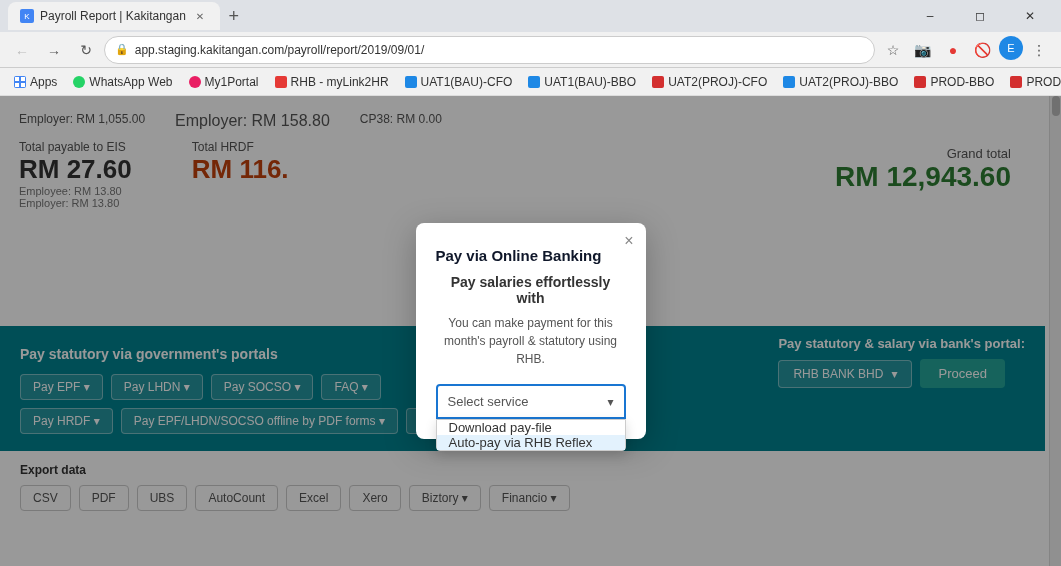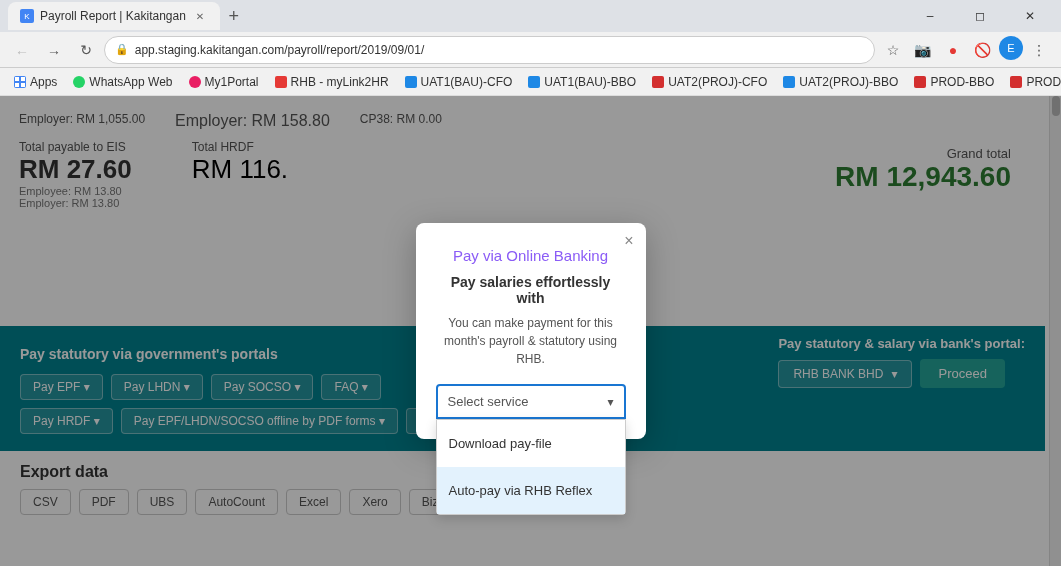--- a/index.html
+++ b/index.html
@@ -36,27 +36,27 @@
     .teal-col { flex: 1; }
     .teal-title { color: white; font-size: 14px; font-weight: bold; margin-bottom: 12px; }
     .btn-row { display: flex; gap: 8px; margin-bottom: 8px; flex-wrap: wrap; }
     .bg-btn { background: rgba(255,255,255,0.15); color: white; border: 1px solid rgba(255,255,255,0.4); border-radius: 4px; padding: 5px 12px; font-size: 12px; cursor: pointer; white-space: nowrap; }
     .export-btn { background: white; color: #555; border: 1px solid #ccc; border-radius: 4px; padding: 5px 12px; font-size: 12px; cursor: pointer; }
 
     
     .modal-overlay { position: absolute; top: 0; left: 0; right: 0; bottom: 0; background: rgba(0,0,0,0.4); display: flex; align-items: center; justify-content: center; z-index: 100; }
     .modal { background: white; border-radius: 8px; width: 230px; padding: 24px 20px 20px; position: relative; box-shadow: 0 8px 32px rgba(0,0,0,0.25); }
     .modal-close { position: absolute; top: 10px; right: 12px; font-size: 16px; cursor: pointer; color: #888; background: none; border: none; line-height: 1; }
-    .modal-title { font-size: 15px; font-weight: normal; color: #8b5cf6; margin-bottom: 10px; text-align: center; }
+    .modal-title { font-size: 15px; font-weight: bold; color: #0f172a; margin-bottom: 10px; }
     .modal-desc { font-size: 12px; color: #555; text-align: center; line-height: 1.5; margin-bottom: 16px; }
     .modal-select-wrapper { position: relative; width: 100%; border-radius: 7px; }
 
     
     .dropdown-menu { position: absolute; top: 100%; left: 0; right: 0; background: white; border: 1px solid #ccc; border-radius: 0 0 4px 4px; box-shadow: 0 4px 12px rgba(0,0,0,0.15); z-index: 200; margin-top: 0; }
-    .dropdown-item { padding: 16px 12px; font-size: 13px; color: #333; cursor: pointer; }
+    .dropdown-item { padding: 0 12px; font-size: 13px; color: #333; cursor: pointer; }
     .dropdown-item.hovered { background: #e3f2fd; }
 
     
     .scrollbar { position: absolute; right: 0; top: 0; bottom: 0; width: 12px; background: #f1f1f1; border-left: 1px solid #ddd; }
     .scrollbar-thumb { position: absolute; top: 0; width: 8px; left: 2px; height: 20px; background: #bbb; border-radius: 4px; }
   </style>
 </head>
 <body>
 
 <div>
@@ -163,21 +163,21 @@
 
       <div style="display:flex;gap:60px;margin-bottom:8px;">
         <div>
           <div style="font-size:12px;color:#555;">Total payable to EIS</div>
           <div style="font-size:26px;font-weight:bold;color:#333;">RM 27.60</div>
           <div style="font-size:11px;color:#777;">Employee: RM 13.80</div>
           <div style="font-size:11px;color:#777;">Employer: RM 13.80</div>
         </div>
         <div>
           <div style="font-size:12px;color:#555;">Total HRDF</div>
-          <div style="font-size:26px;font-weight:normal;color:#000000;">RM 116.</div>
+          <div style="font-size:26px;font-weight:bold;color:#c2410c;">RM 116.</div>
         </div>
       </div>
 
       <div style="position:absolute;right:50px;top:50px;">
         <div style="font-size:13px;color:#555;text-align:right;">Grand total</div>
         <div style="font-size:28px;font-weight:bold;color:#2e7d32;">RM 12,943.60</div>
       </div>
     </div>
 
     <div class="teal-section">
@@ -204,21 +204,21 @@
           <button class="bg-btn">
             <span>Pay EPF/LHDN/SOCSO offline by PDF forms ▾</span>
           </button>
           <button class="bg-btn">
             <span>Pay EIS ▾</span>
           </button>
         </div>
       </div>
 
       <div style="position:absolute;bottom:0;left:0;right:0;height:115px;background:white;padding:12px 20px;">
-        <div style="font-size:16px;font-weight:bold;color:#333;margin-bottom:8px;">Export data</div>
+        <div style="font-size:12px;font-weight:bold;color:#333;margin-bottom:8px;">Export data</div>
         <div style="display:flex;gap:8px;flex-wrap:wrap;">
           <button class="export-btn"><span>CSV</span></button>
           <button class="export-btn"><span>PDF</span></button>
           <button class="export-btn"><span>UBS</span></button>
           <button class="export-btn"><span>AutoCount</span></button>
           <button class="export-btn"><span>Excel</span></button>
           <button class="export-btn"><span>Xero</span></button>
           <button class="export-btn"><span>Biztory ▾</span></button>
           <button class="export-btn"><span>Financio ▾</span></button>
         </div>

